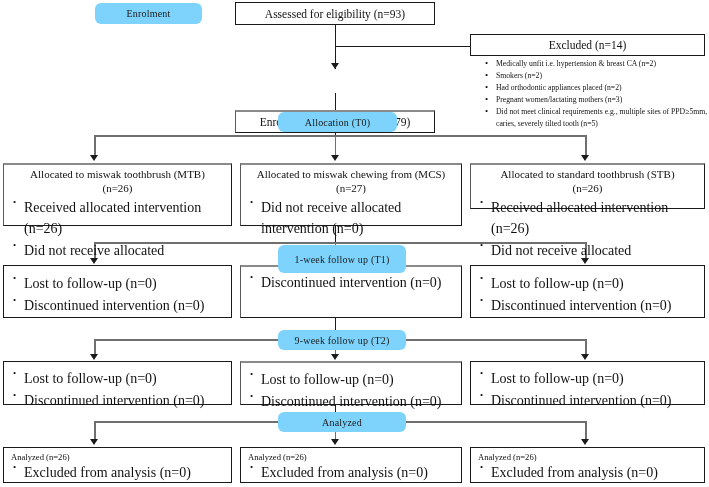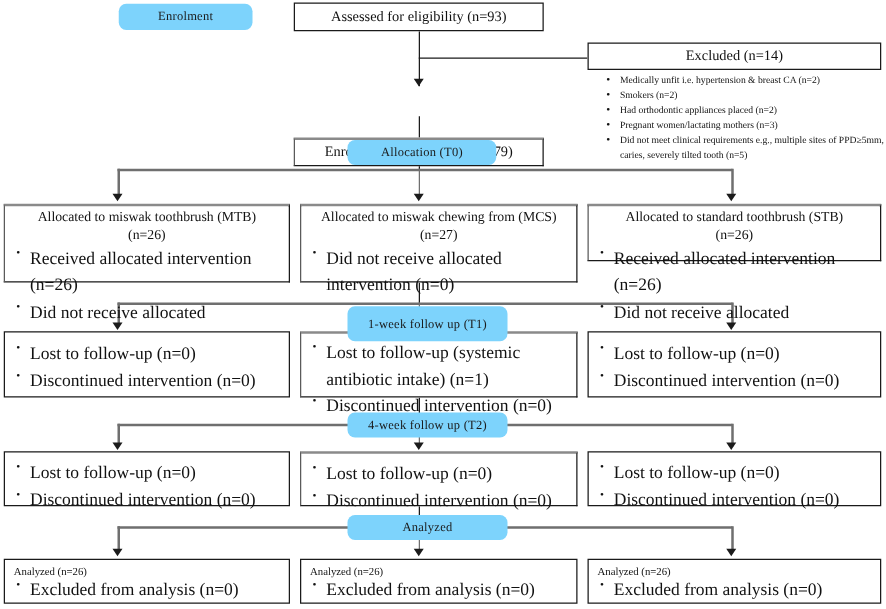--- a/index.html
+++ b/index.html
@@ -125,21 +125,20 @@
 
 <div class="box plain" style="left:3px;top:265px;width:229px;height:53px;">
   <ul class="tight" style="padding-top:7px;">
     <li>Lost to follow-up (n=0)</li>
     <li>Discontinued intervention (n=0)</li>
   </ul>
 </div>
 
 <div class="box" style="left:240px;top:265px;width:222px;height:53px;">
   <ul class="tight" style="padding-top:5px;">
-    <li>Lost to follow-up (systemic antibiotic intake) (n=1)</li>
     <li>Discontinued intervention (n=0)</li>
   </ul>
 </div>
 
 <div class="box plain" style="left:470px;top:265px;width:235px;height:53px;">
   <ul class="tight" style="padding-top:7px;">
     <li>Lost to follow-up (n=0)</li>
     <li>Discontinued intervention (n=0)</li>
   </ul>
 </div>
@@ -147,21 +146,21 @@
 <div class="ln lnv" style="left:334.5px;top:318px;height:22px;"></div>
 
 <div class="brk brkh" style="left:94px;top:339px;width:492px;"></div>
 <div class="brk brkv" style="left:94px;top:339px;height:18px;"></div>
 <div class="brk brkv" style="left:334.5px;top:339px;height:18px;"></div>
 <div class="brk brkv" style="left:585px;top:339px;height:18px;"></div>
 <div class="arw" style="left:90px;top:354px;"></div>
 <div class="arw" style="left:330.5px;top:354px;"></div>
 <div class="arw" style="left:581px;top:354px;"></div>
 
-<div class="stage" style="left:278px;top:330px;width:128px;height:20px;">4-week follow up (T2)</div>
+<div class="stage" style="left:278px;top:330px;width:128px;height:20px;">9-week follow up (T2)</div>
 
 <div class="box plain" style="left:3px;top:361px;width:229px;height:44px;">
   <ul class="tight" style="padding-top:6px;">
     <li>Lost to follow-up (n=0)</li>
     <li>Discontinued intervention (n=0)</li>
   </ul>
 </div>
 
 <div class="box" style="left:240px;top:361px;width:222px;height:44px;">
   <ul class="tight" style="padding-top:6px;">

